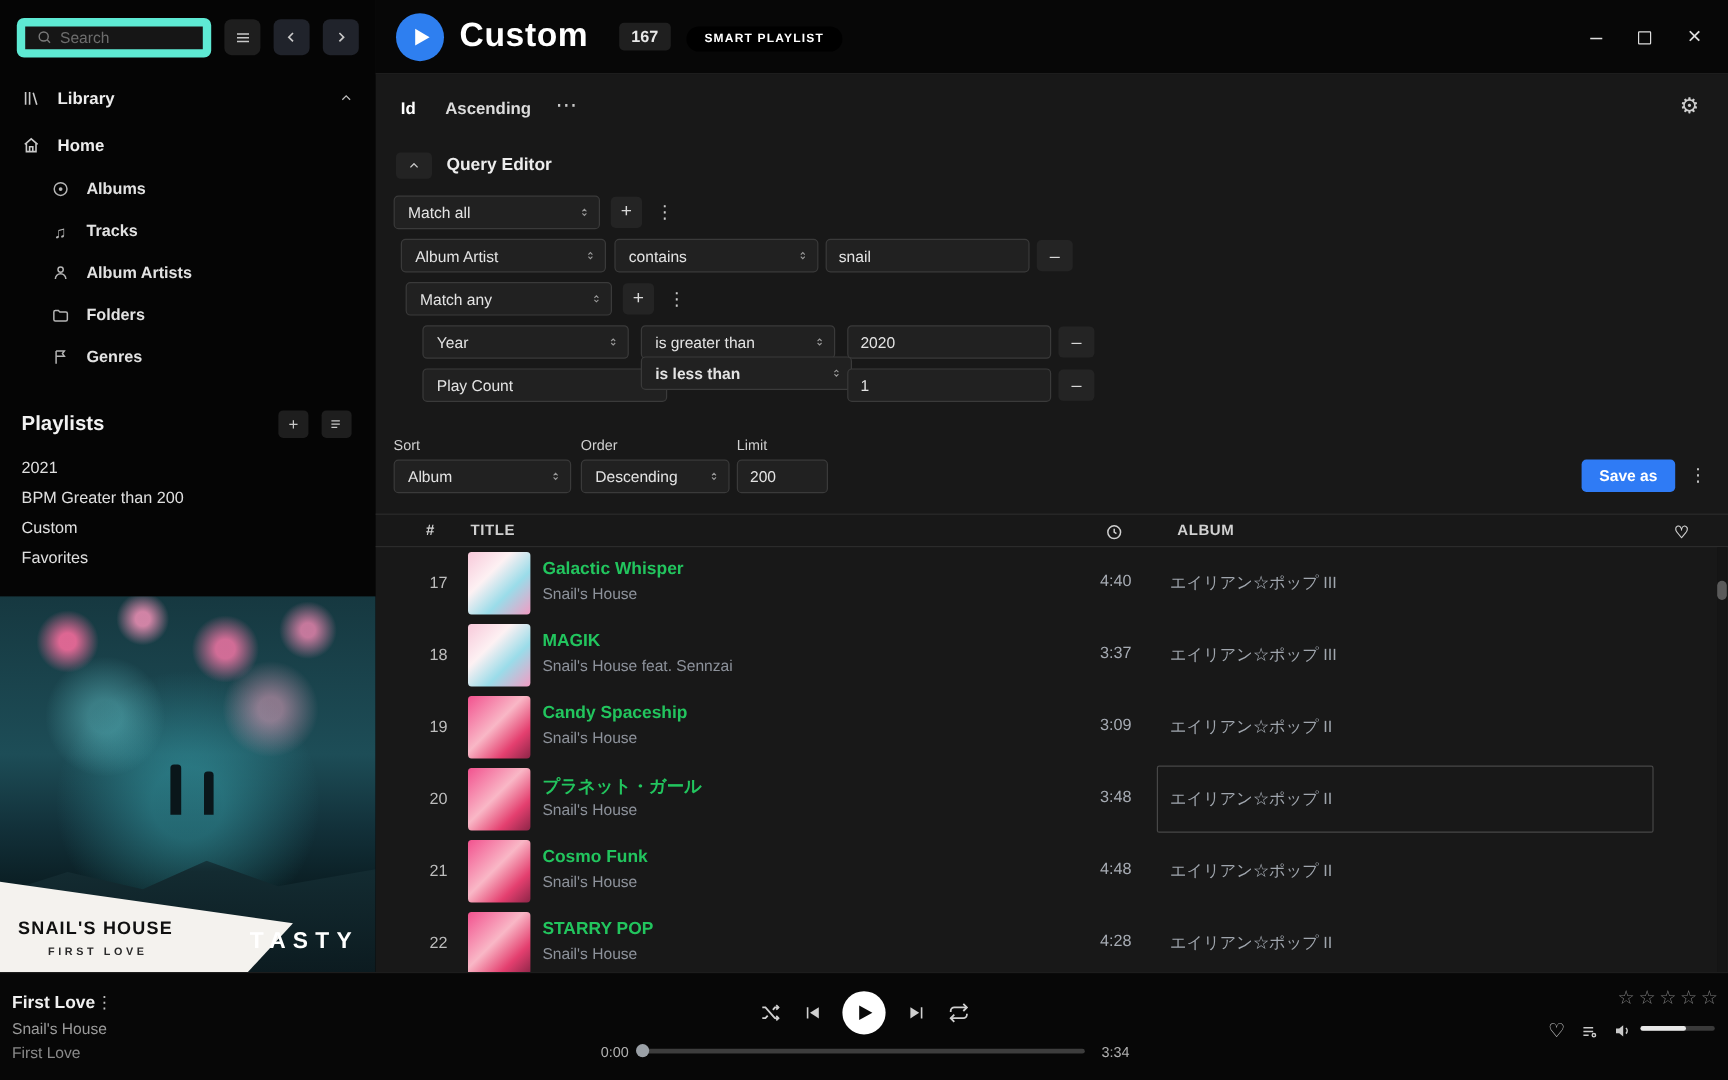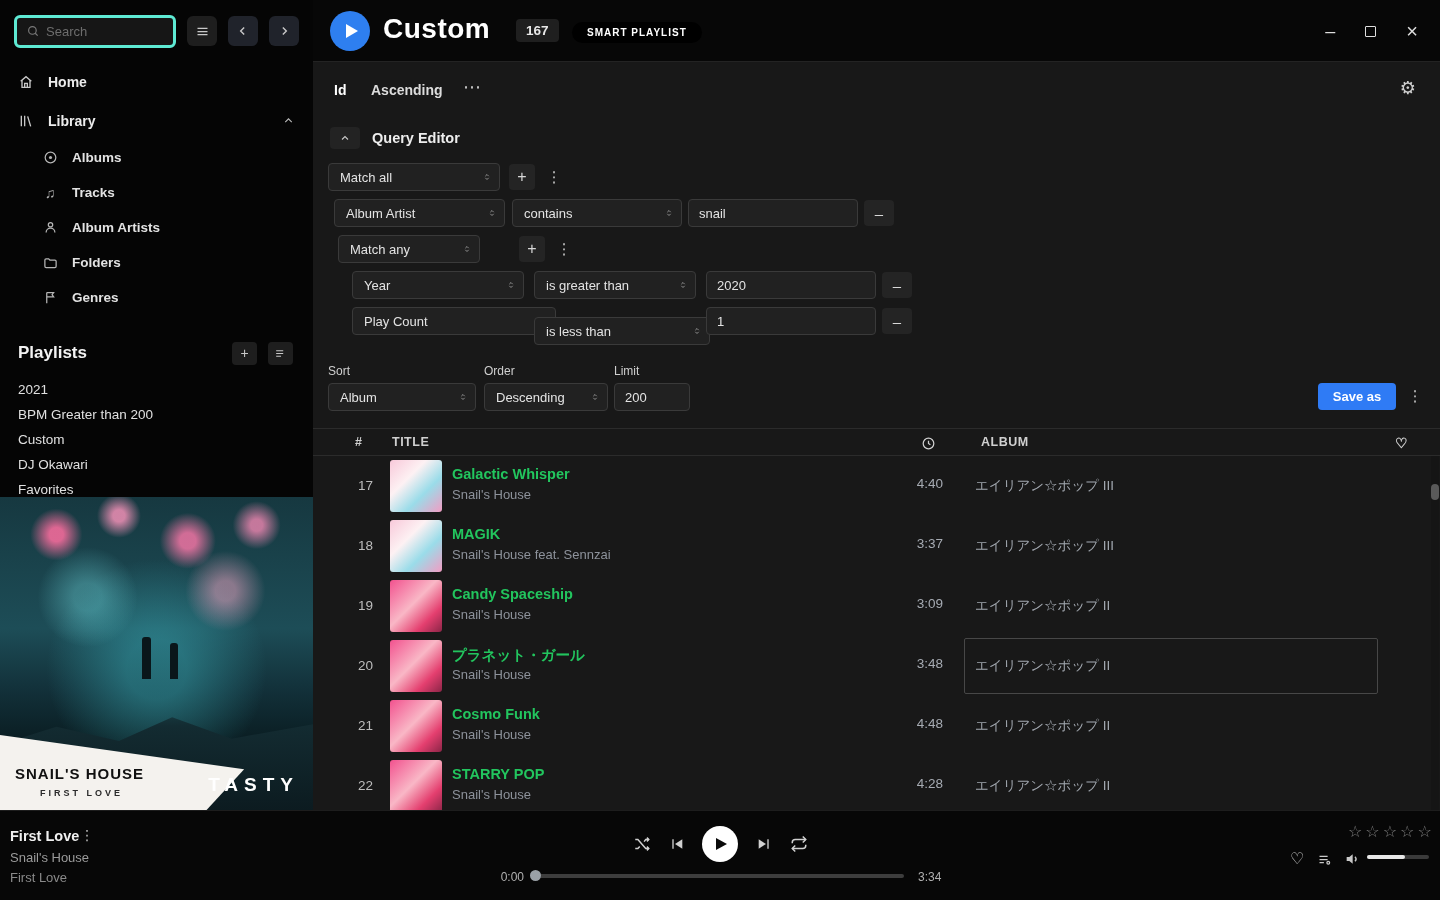--- a/index.html
+++ b/index.html
@@ -3,21 +3,21 @@
 <meta charset="utf-8">
 <style>
   * { margin:0; padding:0; box-sizing:border-box; }
   html,body { width:1440px; height:900px; overflow:hidden; background:#050505;
     font-family:"Liberation Sans", sans-serif; color:#e6e6e6; }
   #app { position:relative; width:1440px; height:900px; }
 
   
   #sidebar { position:absolute; left:0; top:0; width:313px; height:810px; background:#050505; }
   .sb-top { position:absolute; left:0; top:0; width:313px; height:62px; display:flex; align-items:center; padding-left:14px; gap:11px; }
-  .search-box { position:relative; width:162px; height:33px; background:#161616; border:3px solid #5eead4; border-radius:6px; display:flex; align-items:center; }
+  .search-box { position:relative; width:162px; height:33px; background:#161616; border:7px solid #5eead4; border-radius:6px; display:flex; align-items:center; }
   .search-box svg { margin:0 6px 0 9px; color:#7a7a7a; }
   .search-box input { background:transparent; border:none; outline:none; color:#cfcfcf; font-size:13px; width:110px; font-family:"Liberation Sans",sans-serif; }
   .search-box input::placeholder { color:#6d6d6d; }
   .sq-btn { width:30px; height:30px; border-radius:6px; background:#1e1e1e; color:#c9c9c9; display:flex; align-items:center; justify-content:center; cursor:pointer; }
   .sq-btn.nav { background:#20232b; }
   .nav-item { position:relative; height:39px; display:flex; align-items:center; gap:14px; padding-left:18px; font-size:14px; font-weight:700; color:#ececec; cursor:pointer; }
   .nav-item .icon { color:#c9c9c9; display:flex; }
   .nav-sub { height:35px; display:flex; align-items:center; gap:14px; padding-left:42px; font-size:13.5px; font-weight:700; color:#e2e2e2; cursor:pointer; }
   .nav-sub .icon { color:#b5b5b5; display:flex; width:16px; justify-content:center; }
   .lib-chevron { position:absolute; right:18px; color:#bdbdbd; display:flex; }
@@ -146,39 +146,39 @@
         <svg width="14" height="14" viewBox="0 0 24 24" fill="none" stroke="currentColor" stroke-width="2.4">
             <path d="M10 6l6 6-6 6"></path>
           </svg>
       </div>
     </div>
 
     <nav style="margin-top:62px;">
       <div class="nav-item">
         <span class="icon">
             <svg width="16" height="16" viewBox="0 0 24 24" fill="none" stroke="currentColor" stroke-width="2">
-              <path d="M4 11l8-7 8 7"></path>
-              <path d="M6 9.5V20h12V9.5"></path>
-              <path d="M10 20v-6h4v6"></path>
-            </svg>
-          </span>
-        <span>Home</span>
-      </div>
-      <div class="nav-item">
-        <span class="icon">
-            <svg width="16" height="16" viewBox="0 0 24 24" fill="none" stroke="currentColor" stroke-width="2">
               <path d="M5 4v16M10 4v16M14.5 5l4.5 15"></path>
             </svg>
           </span>
         <span>Library</span>
         <span class="lib-chevron">
             <svg width="13" height="13" viewBox="0 0 24 24" fill="none" stroke="currentColor" stroke-width="2">
               <path d="M6 15l6-6 6 6"></path>
             </svg>
           </span>
+      </div>
+      <div class="nav-item">
+        <span class="icon">
+            <svg width="16" height="16" viewBox="0 0 24 24" fill="none" stroke="currentColor" stroke-width="2">
+              <path d="M4 11l8-7 8 7"></path>
+              <path d="M6 9.5V20h12V9.5"></path>
+              <path d="M10 20v-6h4v6"></path>
+            </svg>
+          </span>
+        <span>Home</span>
       </div>
       <div class="nav-sub">
         <span class="icon">
             <svg width="15" height="15" viewBox="0 0 24 24" fill="none" stroke="currentColor" stroke-width="2">
               <circle cx="12" cy="12" r="8.5"></circle>
               <circle cx="12" cy="12" r="2.5" fill="currentColor" stroke="none"></circle>
             </svg>
           </span>
         <span>Albums</span>
       </div>
@@ -222,21 +222,20 @@
             <svg width="13" height="13" viewBox="0 0 24 24" fill="none" stroke="currentColor" stroke-width="2">
               <path d="M4 7h13M4 12h13M4 17h9"></path>
             </svg>
           </span>
       </span>
     </div>
     <ul class="pl-list">
       <li>2021</li>
       <li>BPM Greater than 200</li>
       <li>Custom</li>
-      <li>DJ Okawari</li>
       <li>Favorites</li>
     </ul>
 
     <div class="album-art">
       <div class="art-rocks"></div>
       <div class="art-fig" style="left:142px; top:140px; width:9px; height:42px;"></div>
       <div class="art-fig" style="left:170px; top:146px; width:8px; height:36px;"></div>
       <div class="art-banner"></div>
       <span class="art-artist">SNAIL'S HOUSE</span>
       <span class="art-sub">FIRST LOVE</span>
@@ -299,21 +298,21 @@
       <span class="updn">
           <svg width="10" height="14" viewBox="0 0 24 24" fill="none" stroke="currentColor" stroke-width="2.2">
             <path d="M8 10l4-4 4 4"></path>
             <path d="M8 14l4 4 4-4"></path>
           </svg>
         </span>
     </div>
     <input class="inp" style="left: 375px; top: 199px; width: 170px;" value="snail">
     <span class="minus-btn" style="left:551px; top:200px;">–</span>
 
-    <div class="sel" style="left:25px; top:235px; width:142px;">
+    <div class="sel" style="left:25px; top:235px; width:172px;">
       <span>Match any</span>
       <span class="updn">
           <svg width="10" height="14" viewBox="0 0 24 24" fill="none" stroke="currentColor" stroke-width="2.2">
             <path d="M8 10l4-4 4 4"></path>
             <path d="M8 14l4 4 4-4"></path>
           </svg>
         </span>
     </div>
     <span class="mini-btn" style="left:206px; top:236px;">+</span>
     <span class="kebab" style="left:241px; top:236px;">⋮</span>
@@ -341,21 +340,21 @@
 
     <div class="sel" style="left:39px; top:307px; width:204px;">
       <span>Play Count</span>
       <span class="updn">
           <svg width="10" height="14" viewBox="0 0 24 24" fill="none" stroke="currentColor" stroke-width="2.2">
             <path d="M8 10l4-4 4 4"></path>
             <path d="M8 14l4 4 4-4"></path>
           </svg>
         </span>
     </div>
-    <div class="sel" style="left:221px; top:317px; width:176px;">
+    <div class="sel" style="left:221px; top:297px; width:176px;font-weight:bold;">
       <span>is less than</span>
       <span class="updn">
           <svg width="10" height="14" viewBox="0 0 24 24" fill="none" stroke="currentColor" stroke-width="2.2">
             <path d="M8 10l4-4 4 4"></path>
             <path d="M8 14l4 4 4-4"></path>
           </svg>
         </span>
     </div>
     <input class="inp" style="left: 393px; top: 307px; width: 170px;" value="1">
     <span class="minus-btn" style="left:569px; top:308px;">–</span>

